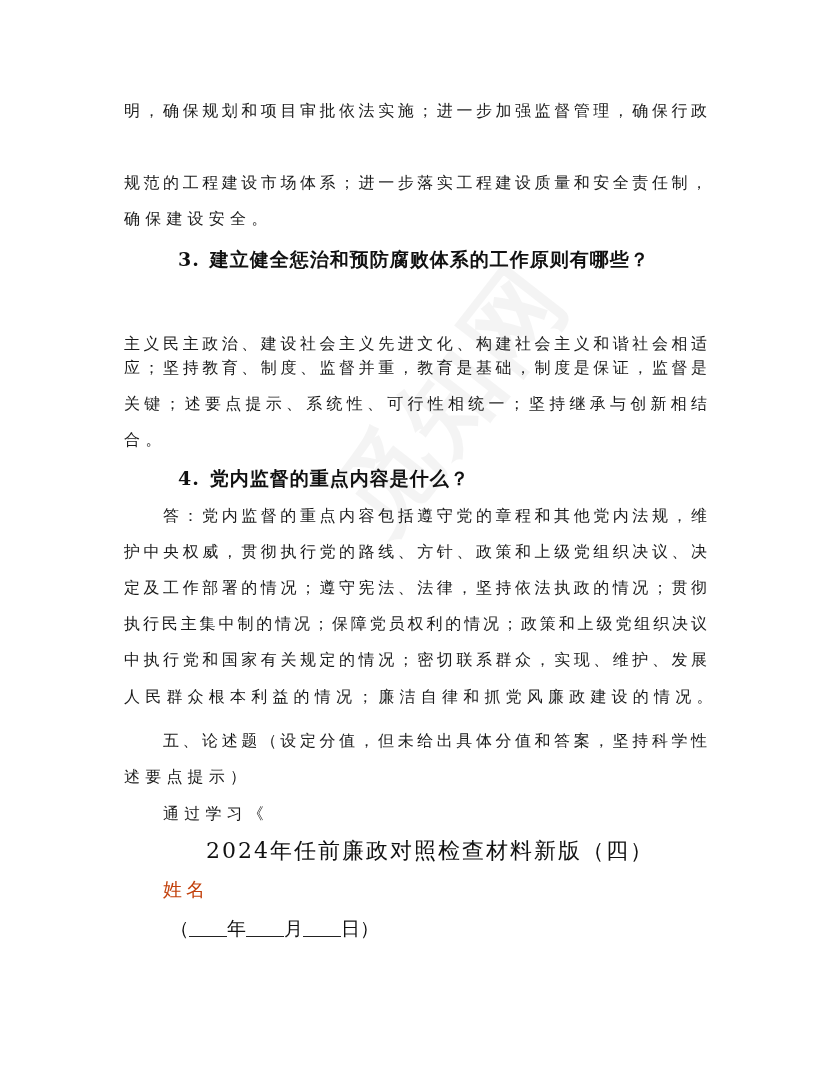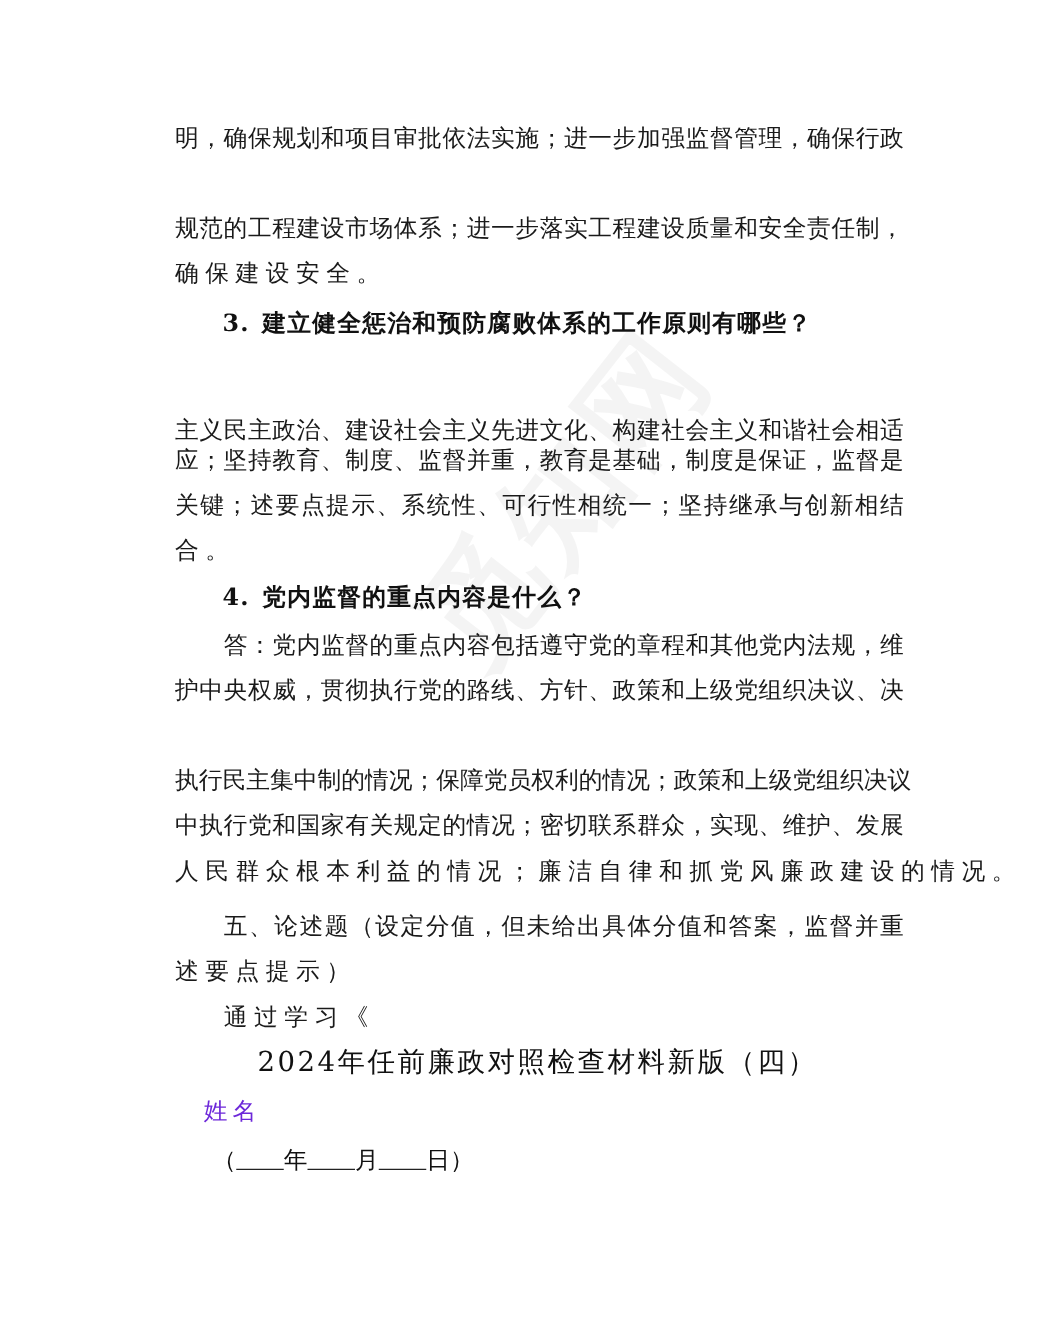--- a/index.html
+++ b/index.html
@@ -21,26 +21,25 @@
     width: 830px;
     height: 1074px;
     background: #fff;
   }
   .line {
     position: absolute;
     left: 124px;
     width: 583px;
     height: 36px;
     line-height: 36px;
-    font-size: 19px;
+    font-size: 16px;
     white-space: nowrap;
     text-align: justify;
     text-align-last: justify;
     letter-spacing: 0;
-    margin-left: 16px;
   }
   .line.last {
     text-align-last: left;
     letter-spacing: 5.2px;
   }
   .line.indent {
     left: 163px;
     width: 544px;
   }
   .heading {
@@ -69,21 +68,21 @@
     color: #111;
     white-space: nowrap;
   }
   .name-label {
     position: absolute;
     left: 163px;
     height: 36px;
     line-height: 36px;
     font-size: 19px;
     letter-spacing: 4px;
-    color: #6d28d9;
+    color: #c2410c;
   }
   .date-line {
     position: absolute;
     left: 170px;
     height: 36px;
     line-height: 36px;
     font-size: 19px;
     color: #111;
     white-space: nowrap;
   }
@@ -132,25 +131,26 @@
   <div class="line" style="top:350px">应；坚持教育、制度、监督并重，教育是基础，制度是保证，监督是</div>
   <div class="line" style="top:386px">关键；述要点提示、系统性、可行性相统一；坚持继承与创新相结</div>
   <div class="line last" style="top:422px">合。</div>
 
   <div class="heading" style="top:460px">
     <span class="num">4.</span><span>党内监督的重点内容是什么？</span>
   </div>
 
   <div class="line indent" style="top:498px">答：党内监督的重点内容包括遵守党的章程和其他党内法规，维</div>
   <div class="line" style="top:534px">护中央权威，贯彻执行党的路线、方针、政策和上级党组织决议、决</div>
+  <div class="line" style="top:570px">定及工作部署的情况；遵守宪法、法律，坚持依法执政的情况；贯彻</div>
   <div class="line" style="top:606px">执行民主集中制的情况；保障党员权利的情况；政策和上级党组织决议</div>
   <div class="line" style="top:642px">中执行党和国家有关规定的情况；密切联系群众，实现、维护、发展</div>
   <div class="line last" style="top:679px">人民群众根本利益的情况；廉洁自律和抓党风廉政建设的情况。</div>
 
-  <div class="line indent" style="top:723px">五、论述题（设定分值，但未给出具体分值和答案，监督并重</div>
+  <div class="line indent" style="top:723px">五、论述题（设定分值，但未给出具体分值和答案，坚持科学性</div>
   <div class="line last" style="top:759px">述要点提示）</div>
 
   <div class="line indent last" style="top:796px">通过学习《</div>
 
   <div class="title" style="top:833px">2024年任前廉政对照检查材料新版（四）</div>
 
   <div class="name-label" style="top:871px">姓名</div>
 
   <div class="date-line" style="top:910px">
     <span>（</span><span class="blank"></span><span>年</span><span class="blank"></span><span>月</span><span class="blank"></span><span>日）</span>

